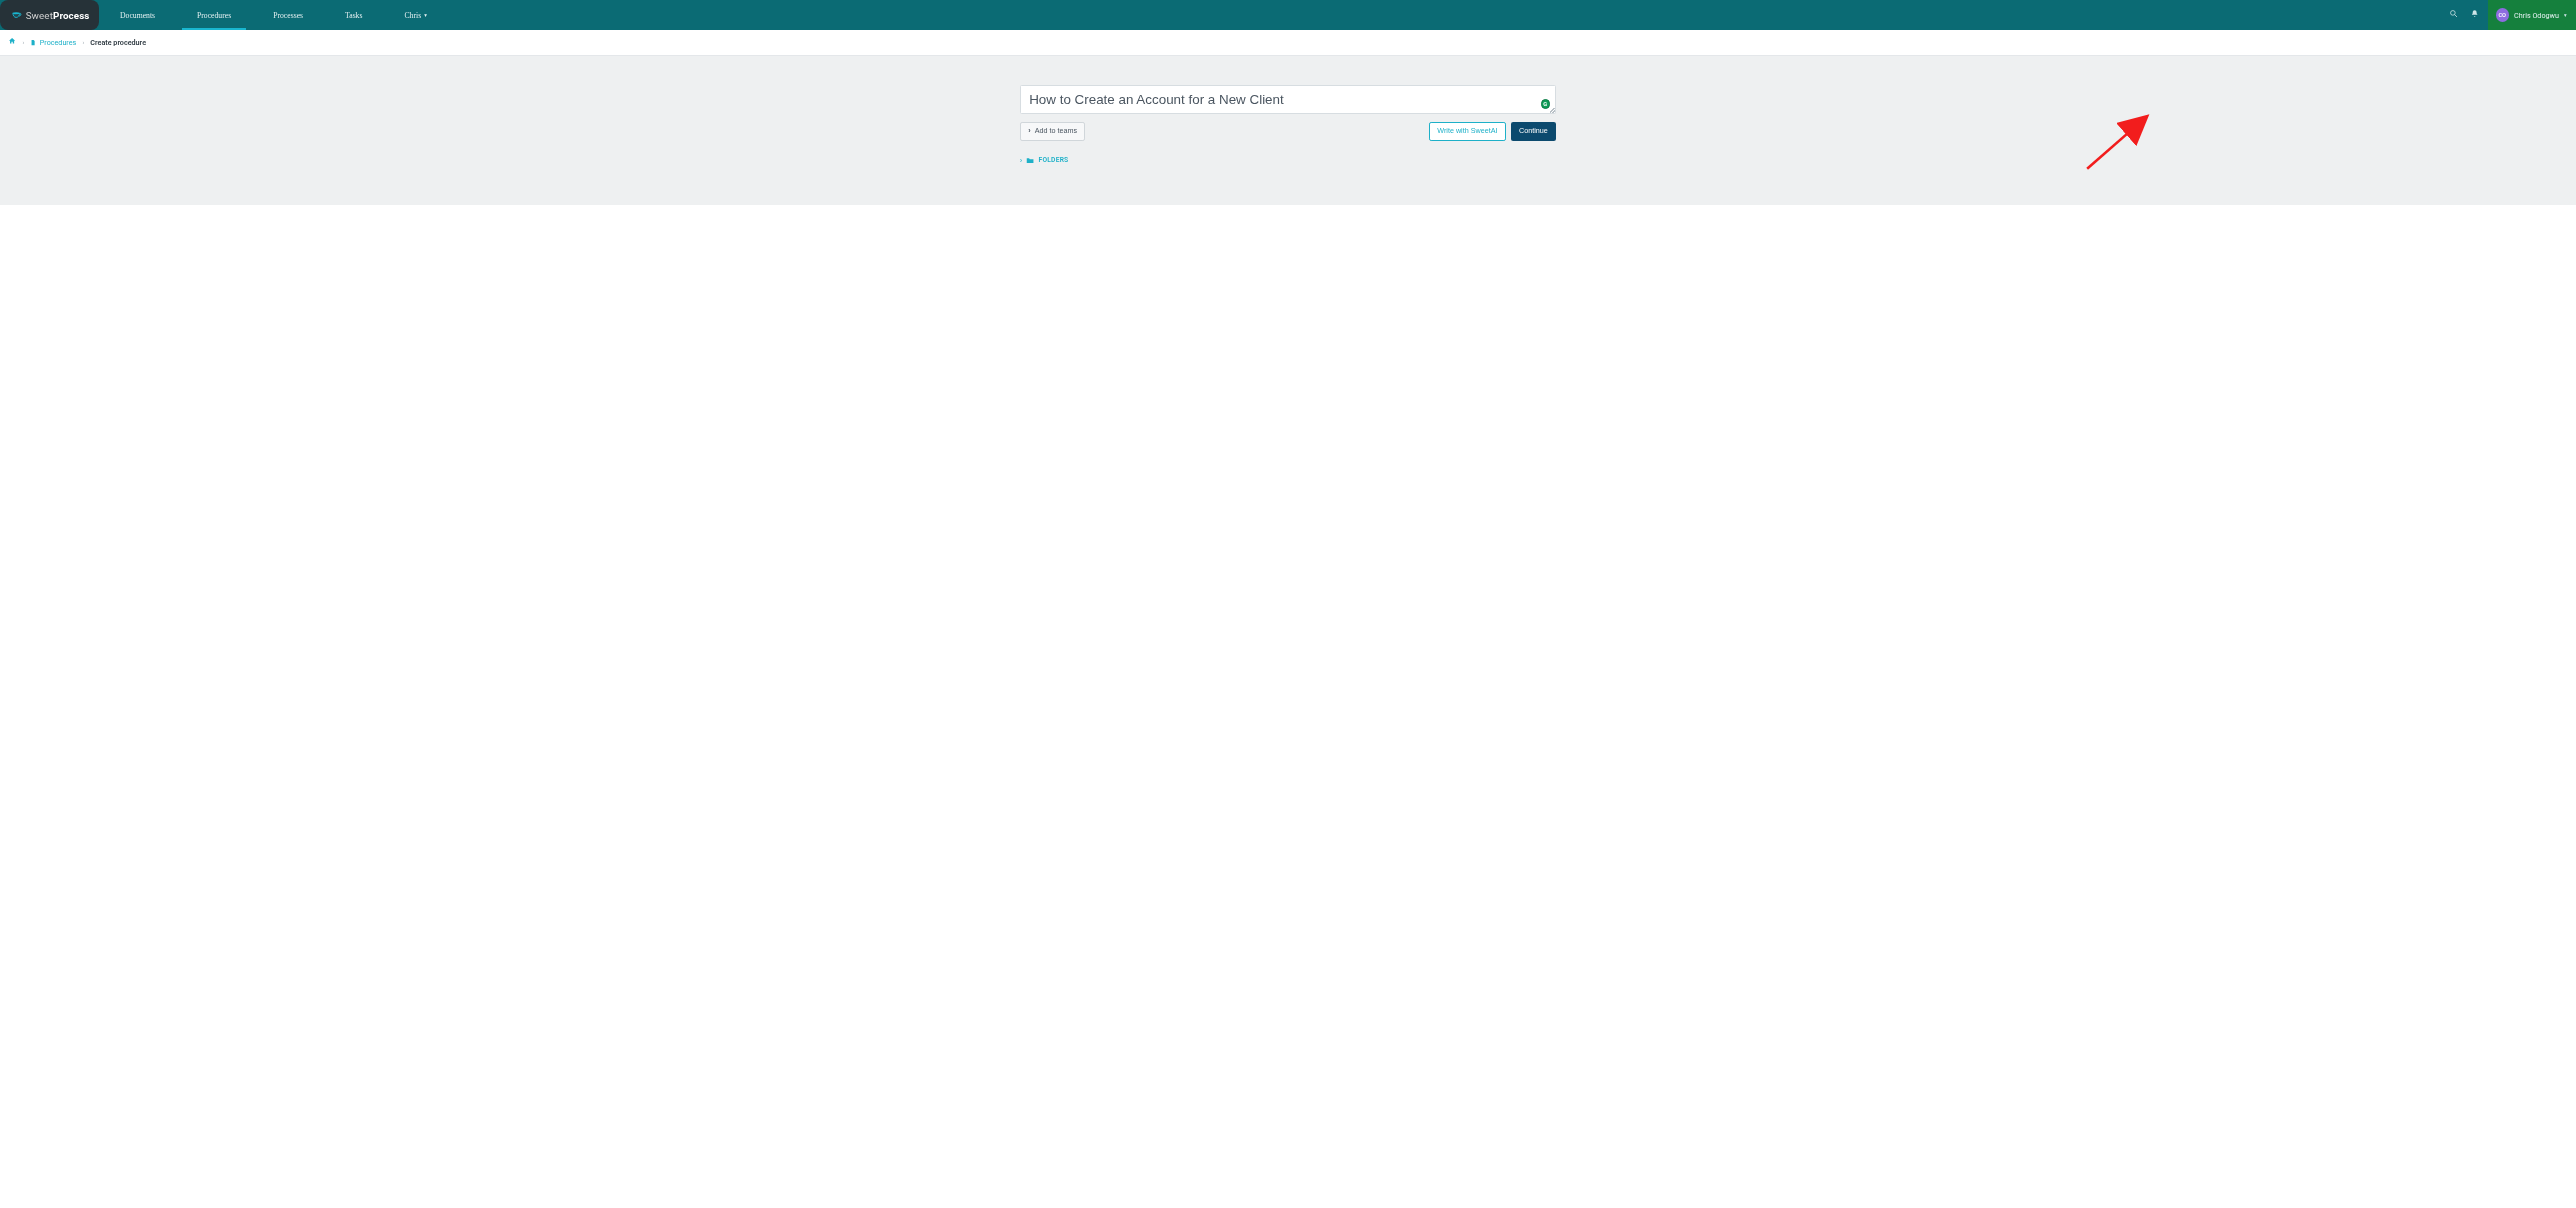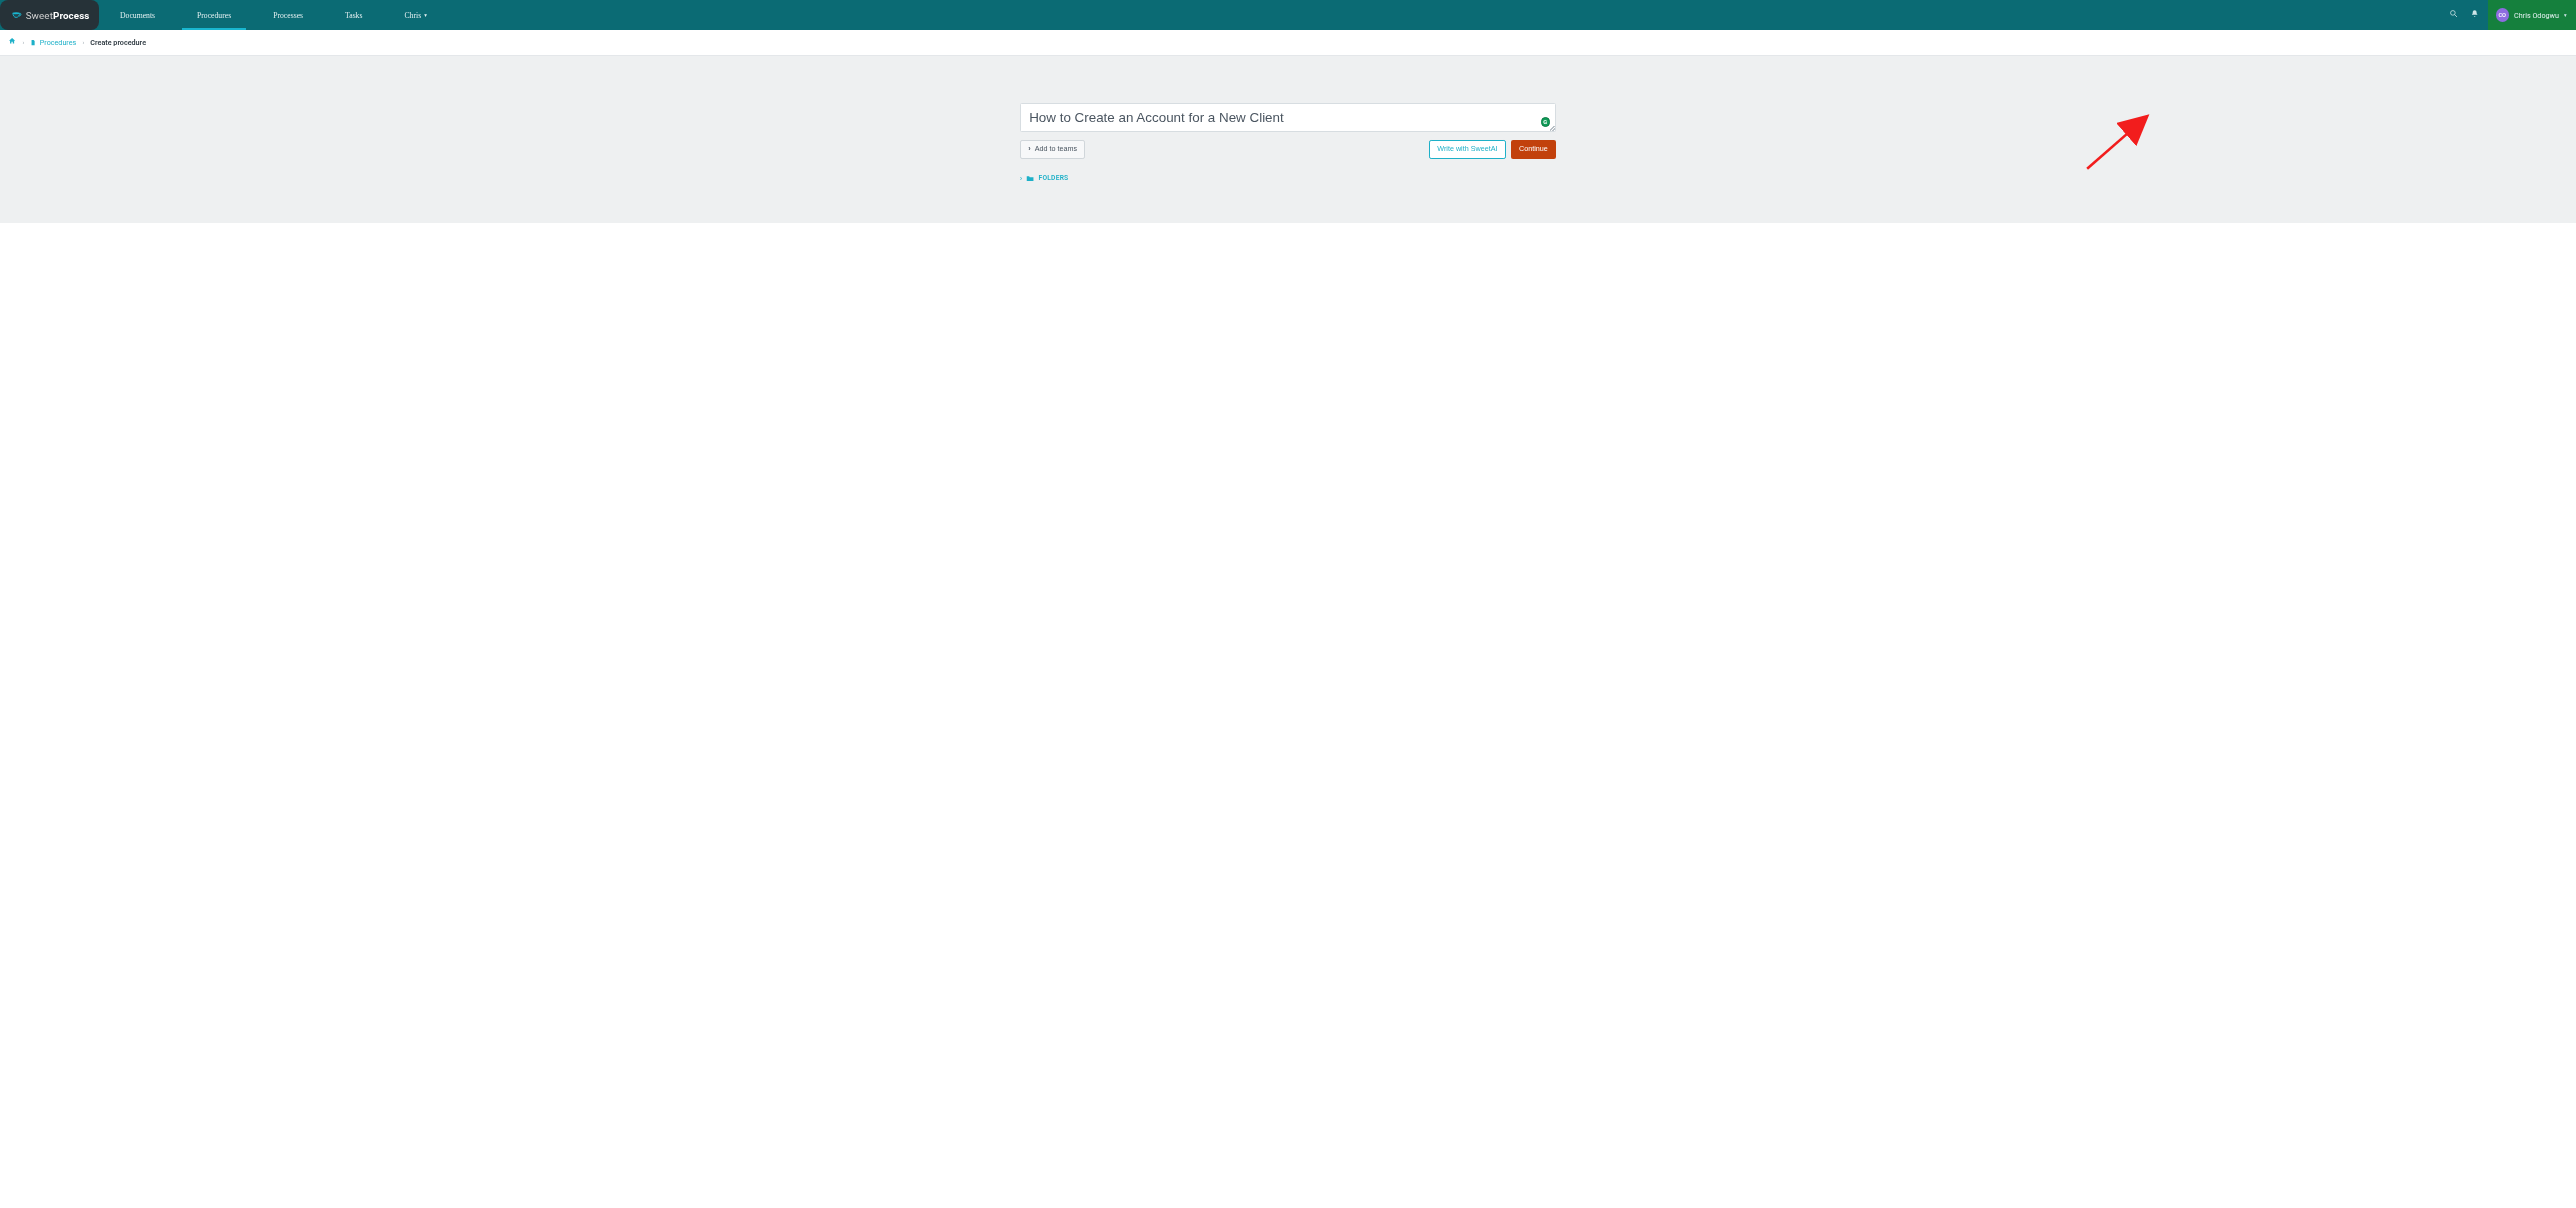--- a/index.html
+++ b/index.html
@@ -85,21 +85,21 @@
     background: #fff;
   }
   .crumb-home { color: #1db0c8; }
   .crumb-sep { color: #9aa5ad; font-size: 5.7px; }
   .crumb-link { color: #1db0c8; display: flex; align-items: center; gap: 3.1px; cursor: pointer; }
   .crumb-current { color: #2f3a42; font-weight: 600; }
 
   
   .main-wrap {
     background: #eef0f1;
-    padding: 47px 0 41px;
+    padding: 29px 0 41px;
     min-height: 144px;
   }
   .form-col {
     width: 536px;
     max-width: 68%;
     margin: 0 auto;
   }
   .title-input {
     width: 100%;
     border: 0.5px solid #d7dde1;
@@ -151,21 +151,21 @@
     border-color: #d0d6da;
     color: #4a5560;
   }
   .btn-outline-teal {
     background: #fff;
     border-color: #1db0c8;
     color: #1db0c8;
     text-align: center;
   }
   .btn-solid-teal {
-    background: #c2410c;
+    background: #0c4a6e;
     color: #fff;
   }
   .row-actions .spacer { flex: 1 1 auto; }
   .row-actions .btn + .btn { margin-left: 5.2px; }
 
   .folders-link {
     margin-top: 15.5px;
     color: #1db0c8;
     font-size: 6.7px;
     font-weight: 600;

